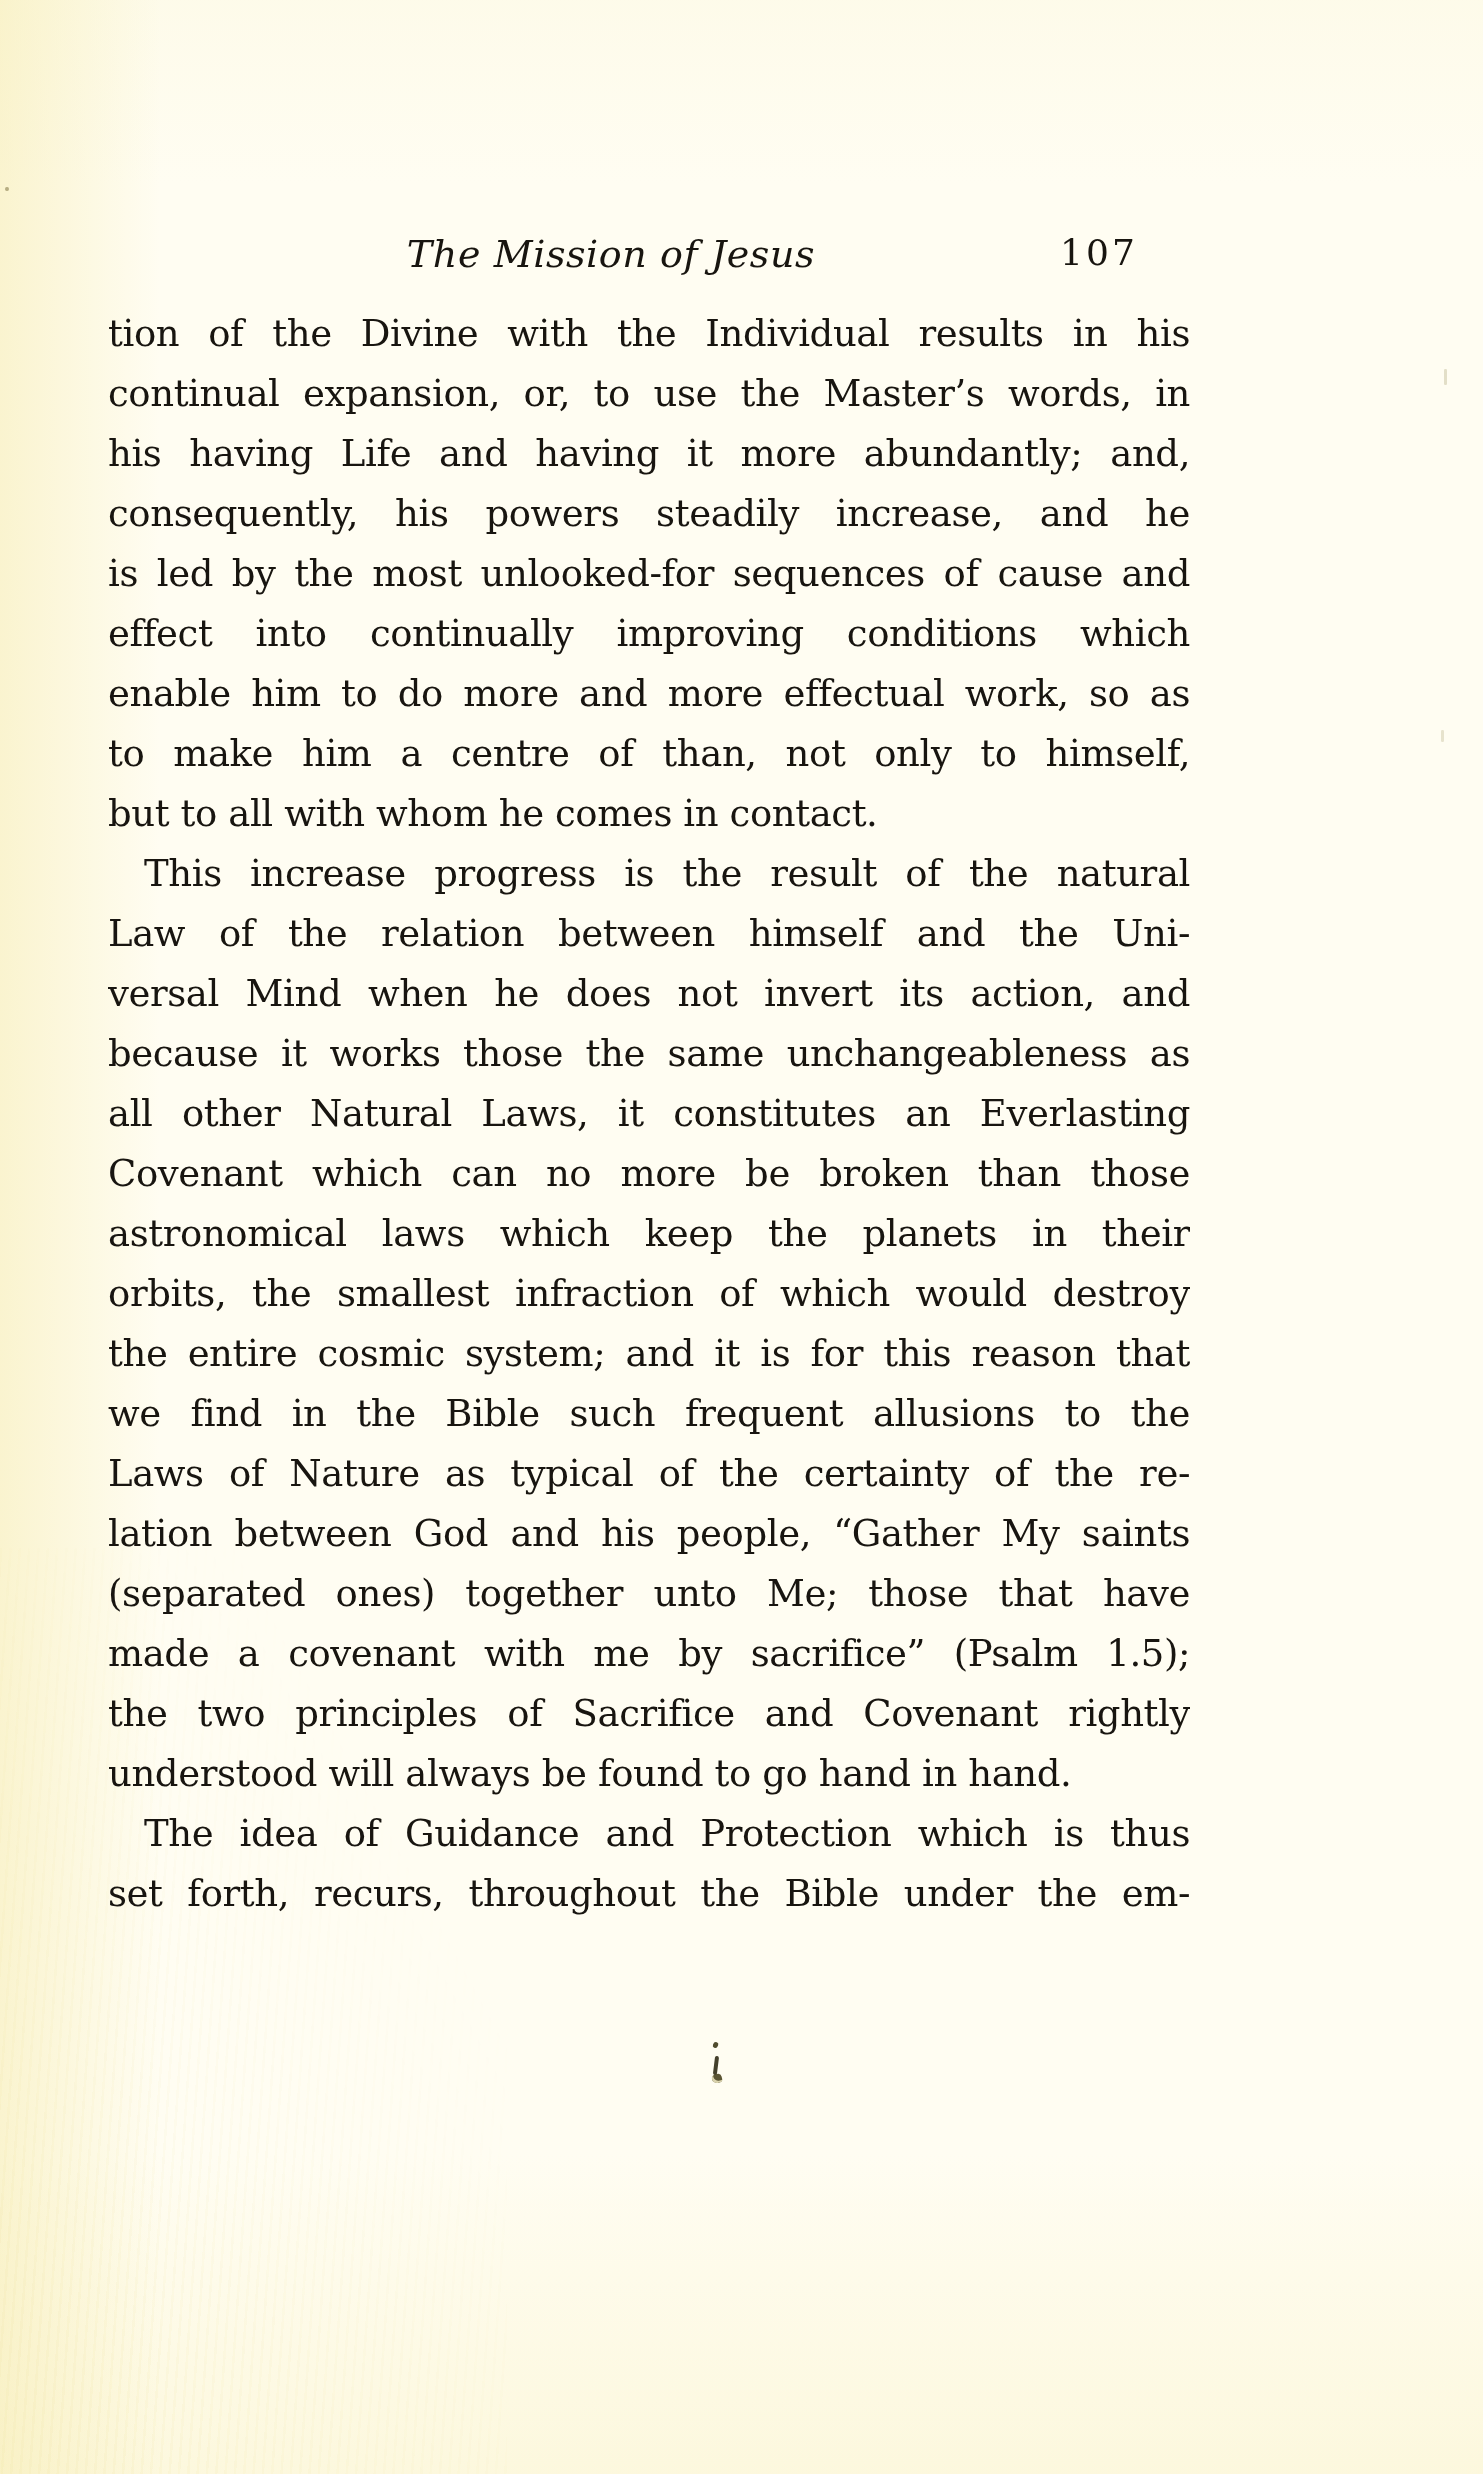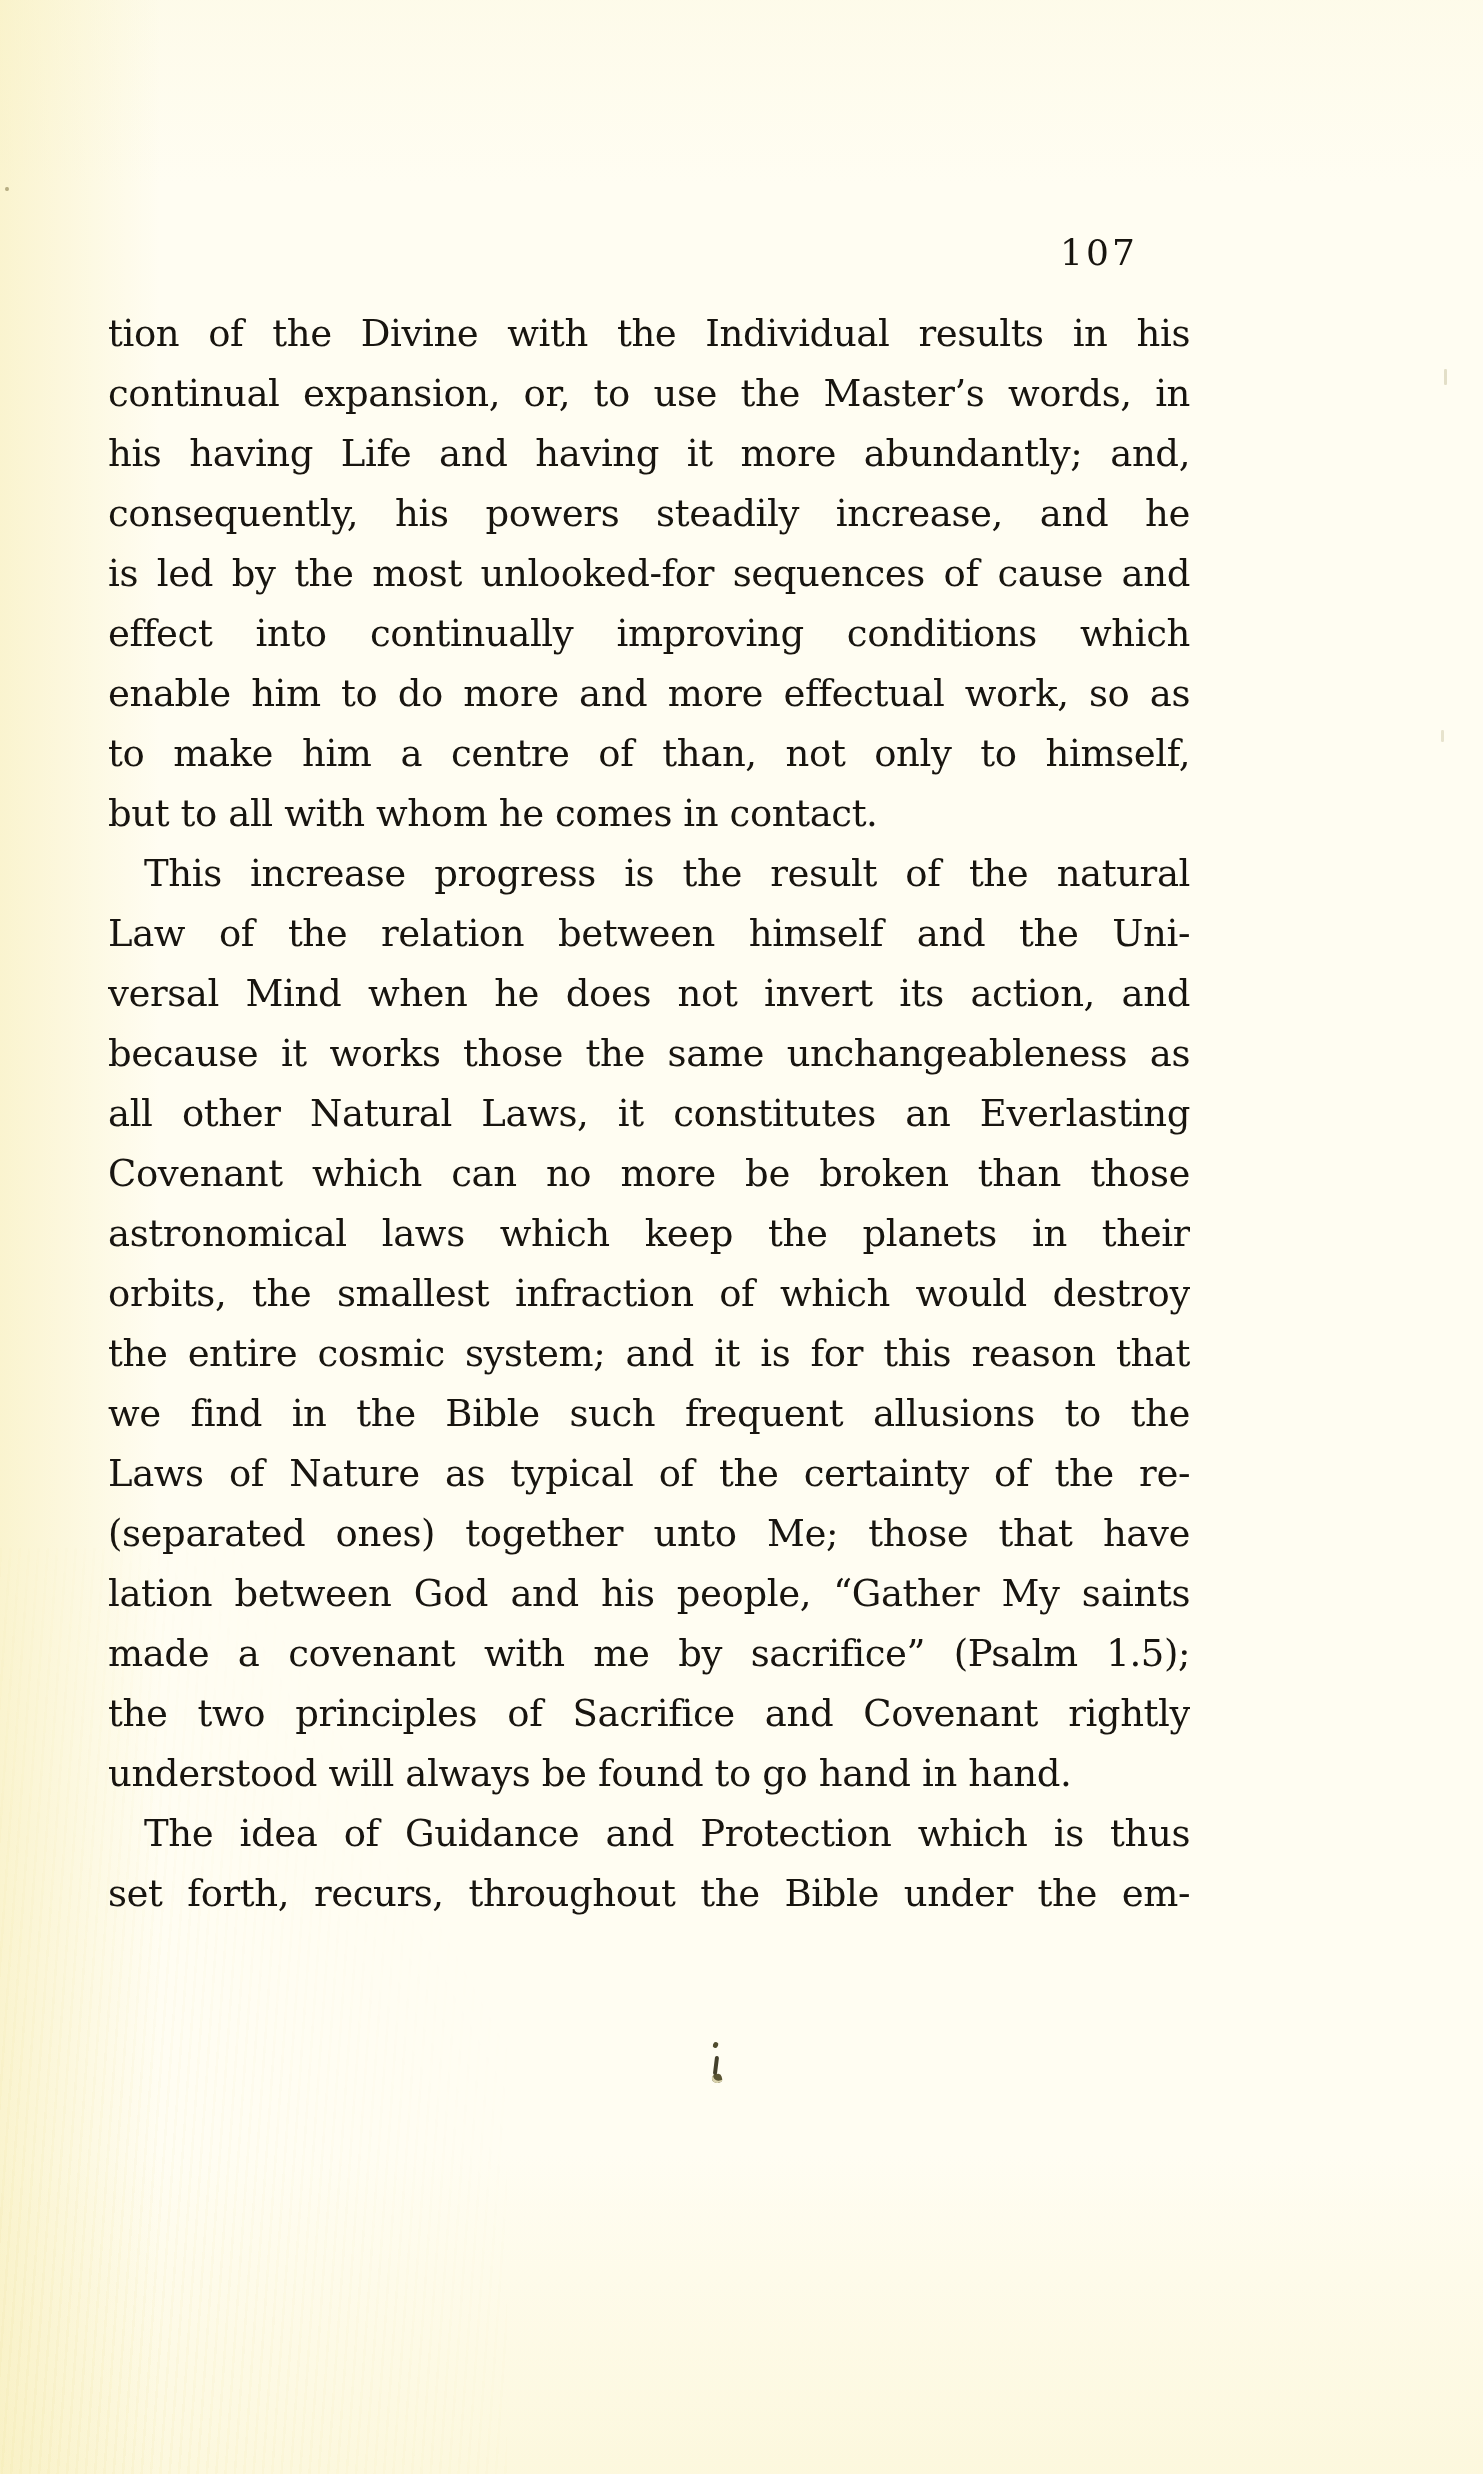--- a/index.html
+++ b/index.html
@@ -106,20 +106,21 @@
   .speck-c { position: absolute; left: 1441px; top: 730px; width: 2.5px; height: 12.4px;
              background: #b9b28a; border-radius: 1.2px; opacity: 0.35; }
 </style>
 </head>
 <body>
 
 <div class="page">
   <div class="grain"></div>
 
   <div class="running-head">
+    <span class="head-title">The Mission of Jesus</span>
     <span class="folio">107</span>
   </div>
 
   <div class="text-block" id="text-block">
       <div class="line">tion of the Divine with the Individual results in his</div>
       <div class="line">continual expansion, or, to use the Master’s words, in</div>
       <div class="line">his having Life and having it more abundantly; and,</div>
       <div class="line">consequently, his powers steadily increase, and he</div>
       <div class="line">is led by the most unlooked-for sequences of cause and</div>
       <div class="line">effect into continually improving conditions which</div>
@@ -130,22 +131,22 @@
       <div class="line">Law of the relation between himself and the Uni-</div>
       <div class="line">versal Mind when he does not invert its action, and</div>
       <div class="line">because it works those the same unchangeableness as</div>
       <div class="line">all other Natural Laws, it constitutes an Everlasting</div>
       <div class="line">Covenant which can no more be broken than those</div>
       <div class="line">astronomical laws which keep the planets in their</div>
       <div class="line">orbits, the smallest infraction of which would destroy</div>
       <div class="line">the entire cosmic system; and it is for this reason that</div>
       <div class="line">we find in the Bible such frequent allusions to the</div>
       <div class="line">Laws of Nature as typical of the certainty of the re-</div>
+      <div class="line">lation between God and his people, “Gather My saints</div>
       <div class="line">(separated ones) together unto Me; those that have</div>
-      <div class="line">lation between God and his people, “Gather My saints</div>
       <div class="line">made a covenant with me by sacrifice” (Psalm 1.5);</div>
       <div class="line">the two principles of Sacrifice and Covenant rightly</div>
       <div class="line end">understood will always be found to go hand in hand.</div>
       <div class="line indent">The idea of Guidance and Protection which is thus</div>
       <div class="line">set forth, recurs, throughout the Bible under the em-</div>
     </div>
 
   <div class="ink-mark">
     <div class="ink-dot"></div>
     <div class="ink-stroke"></div>

